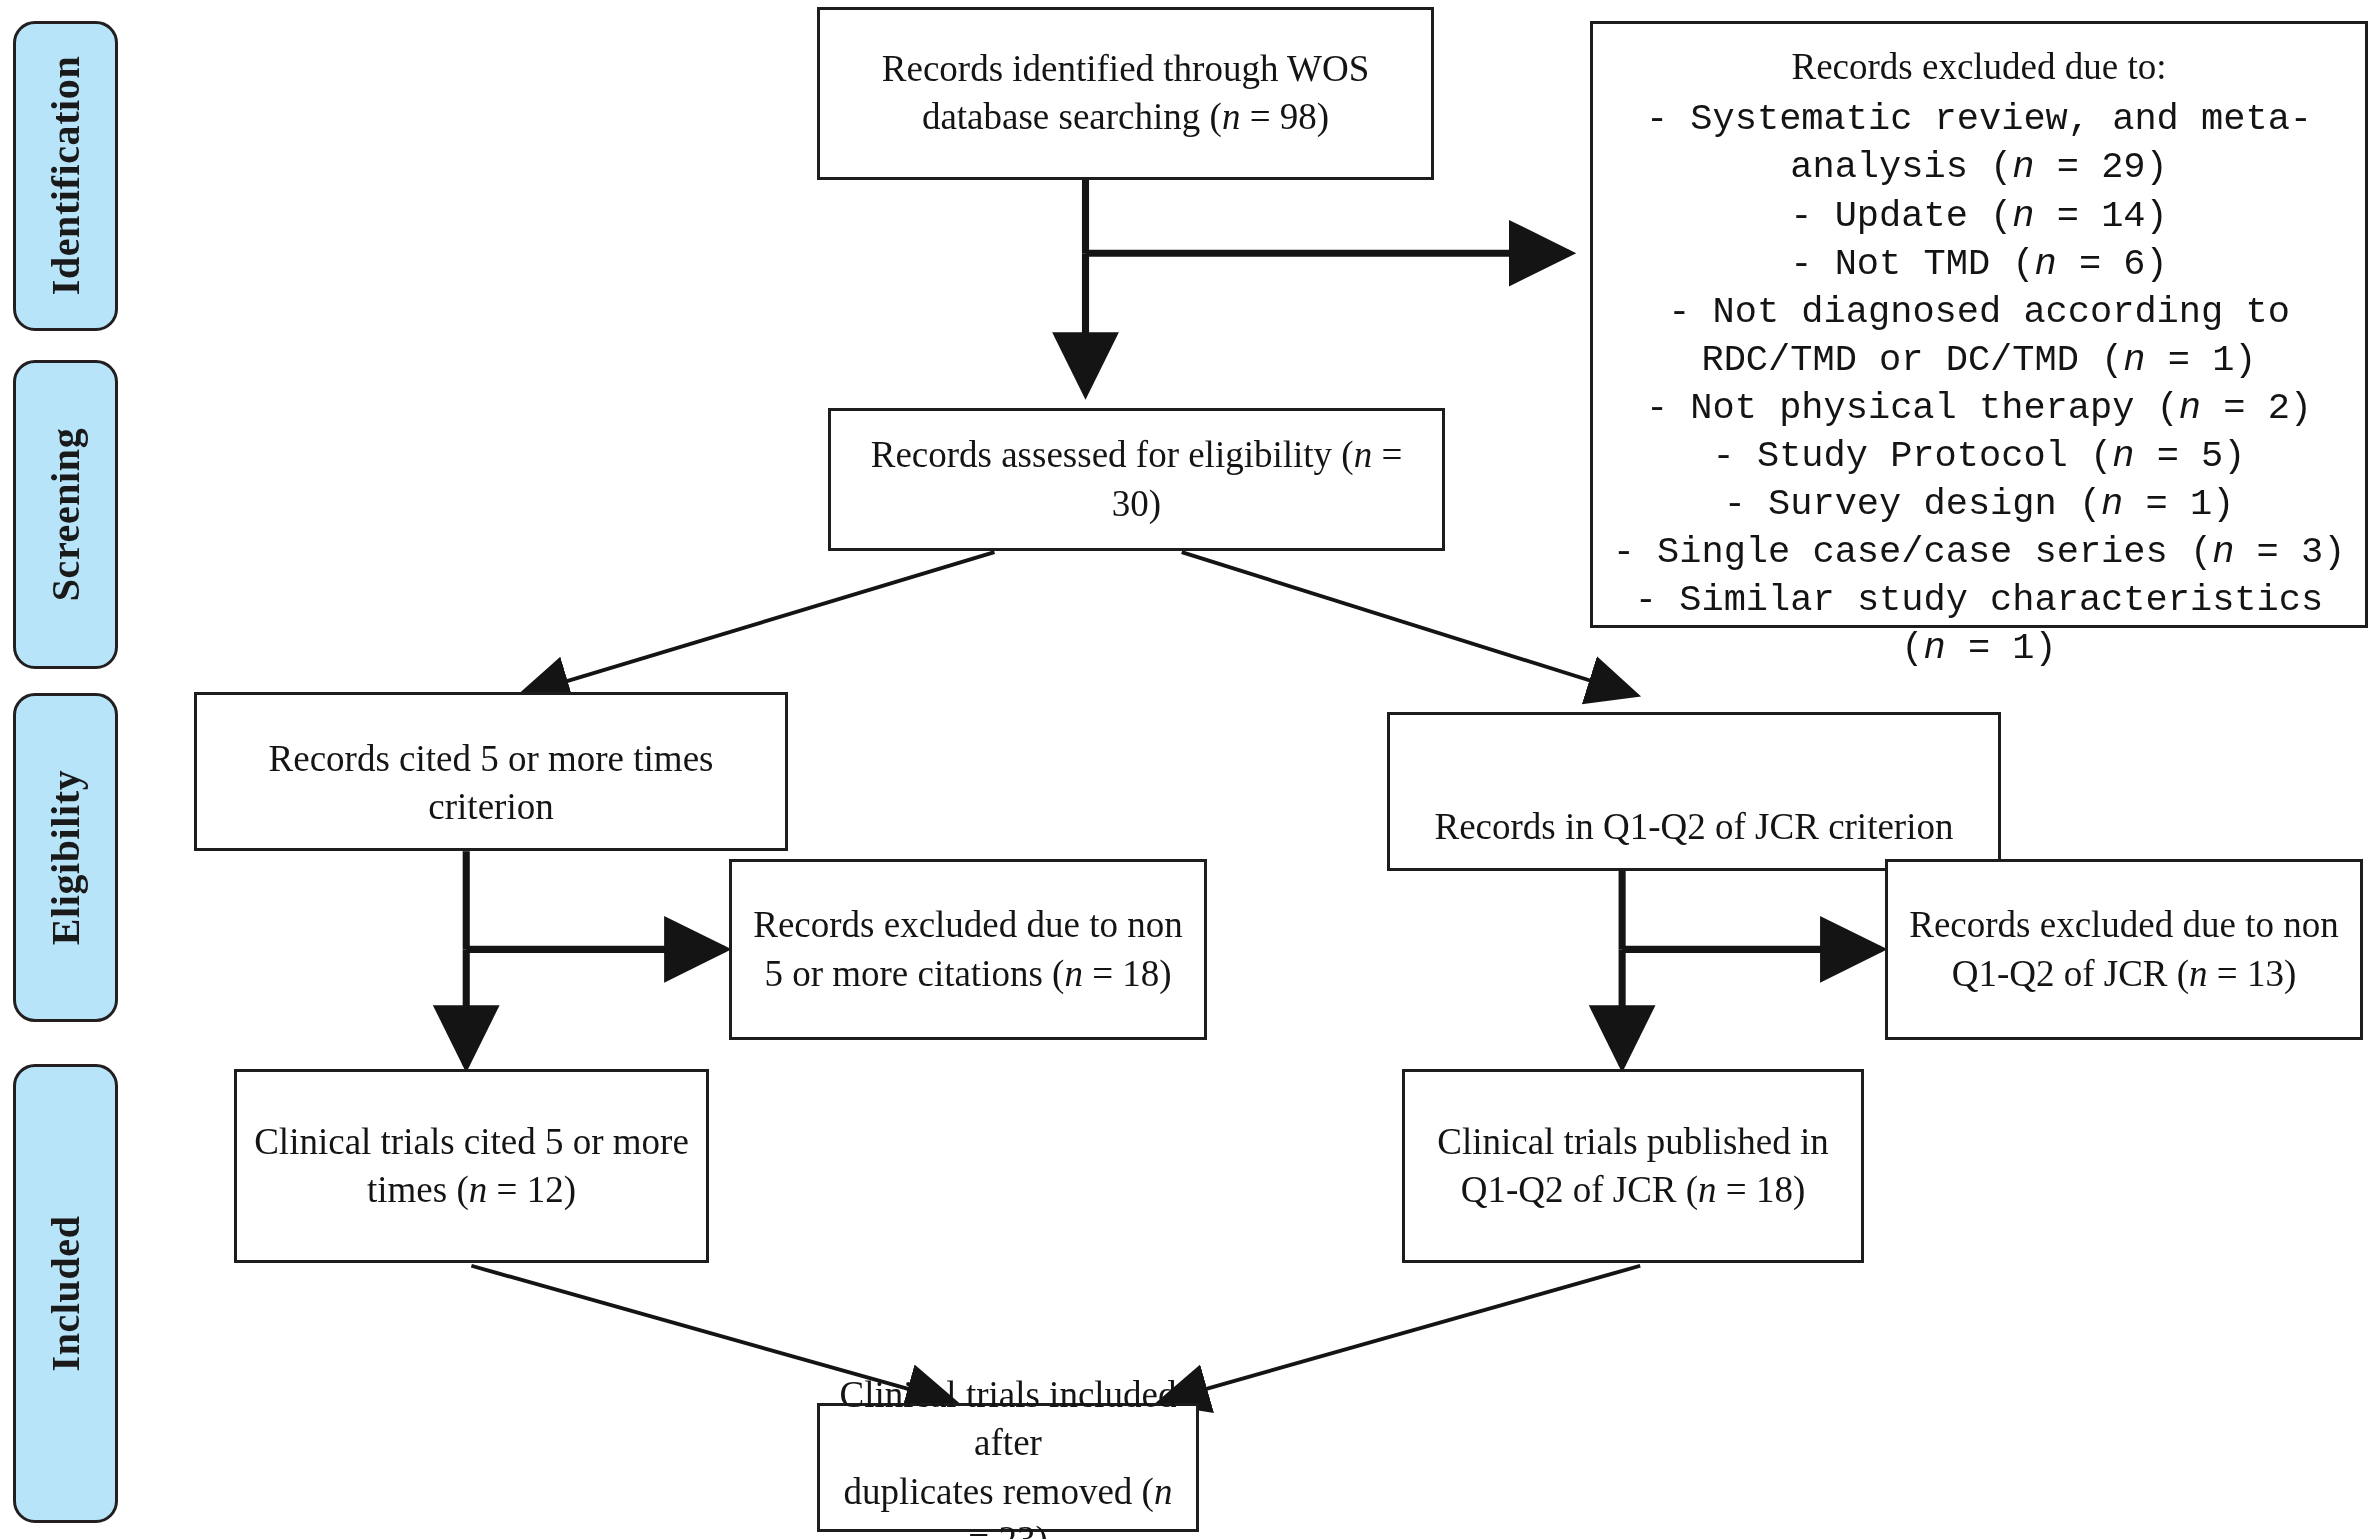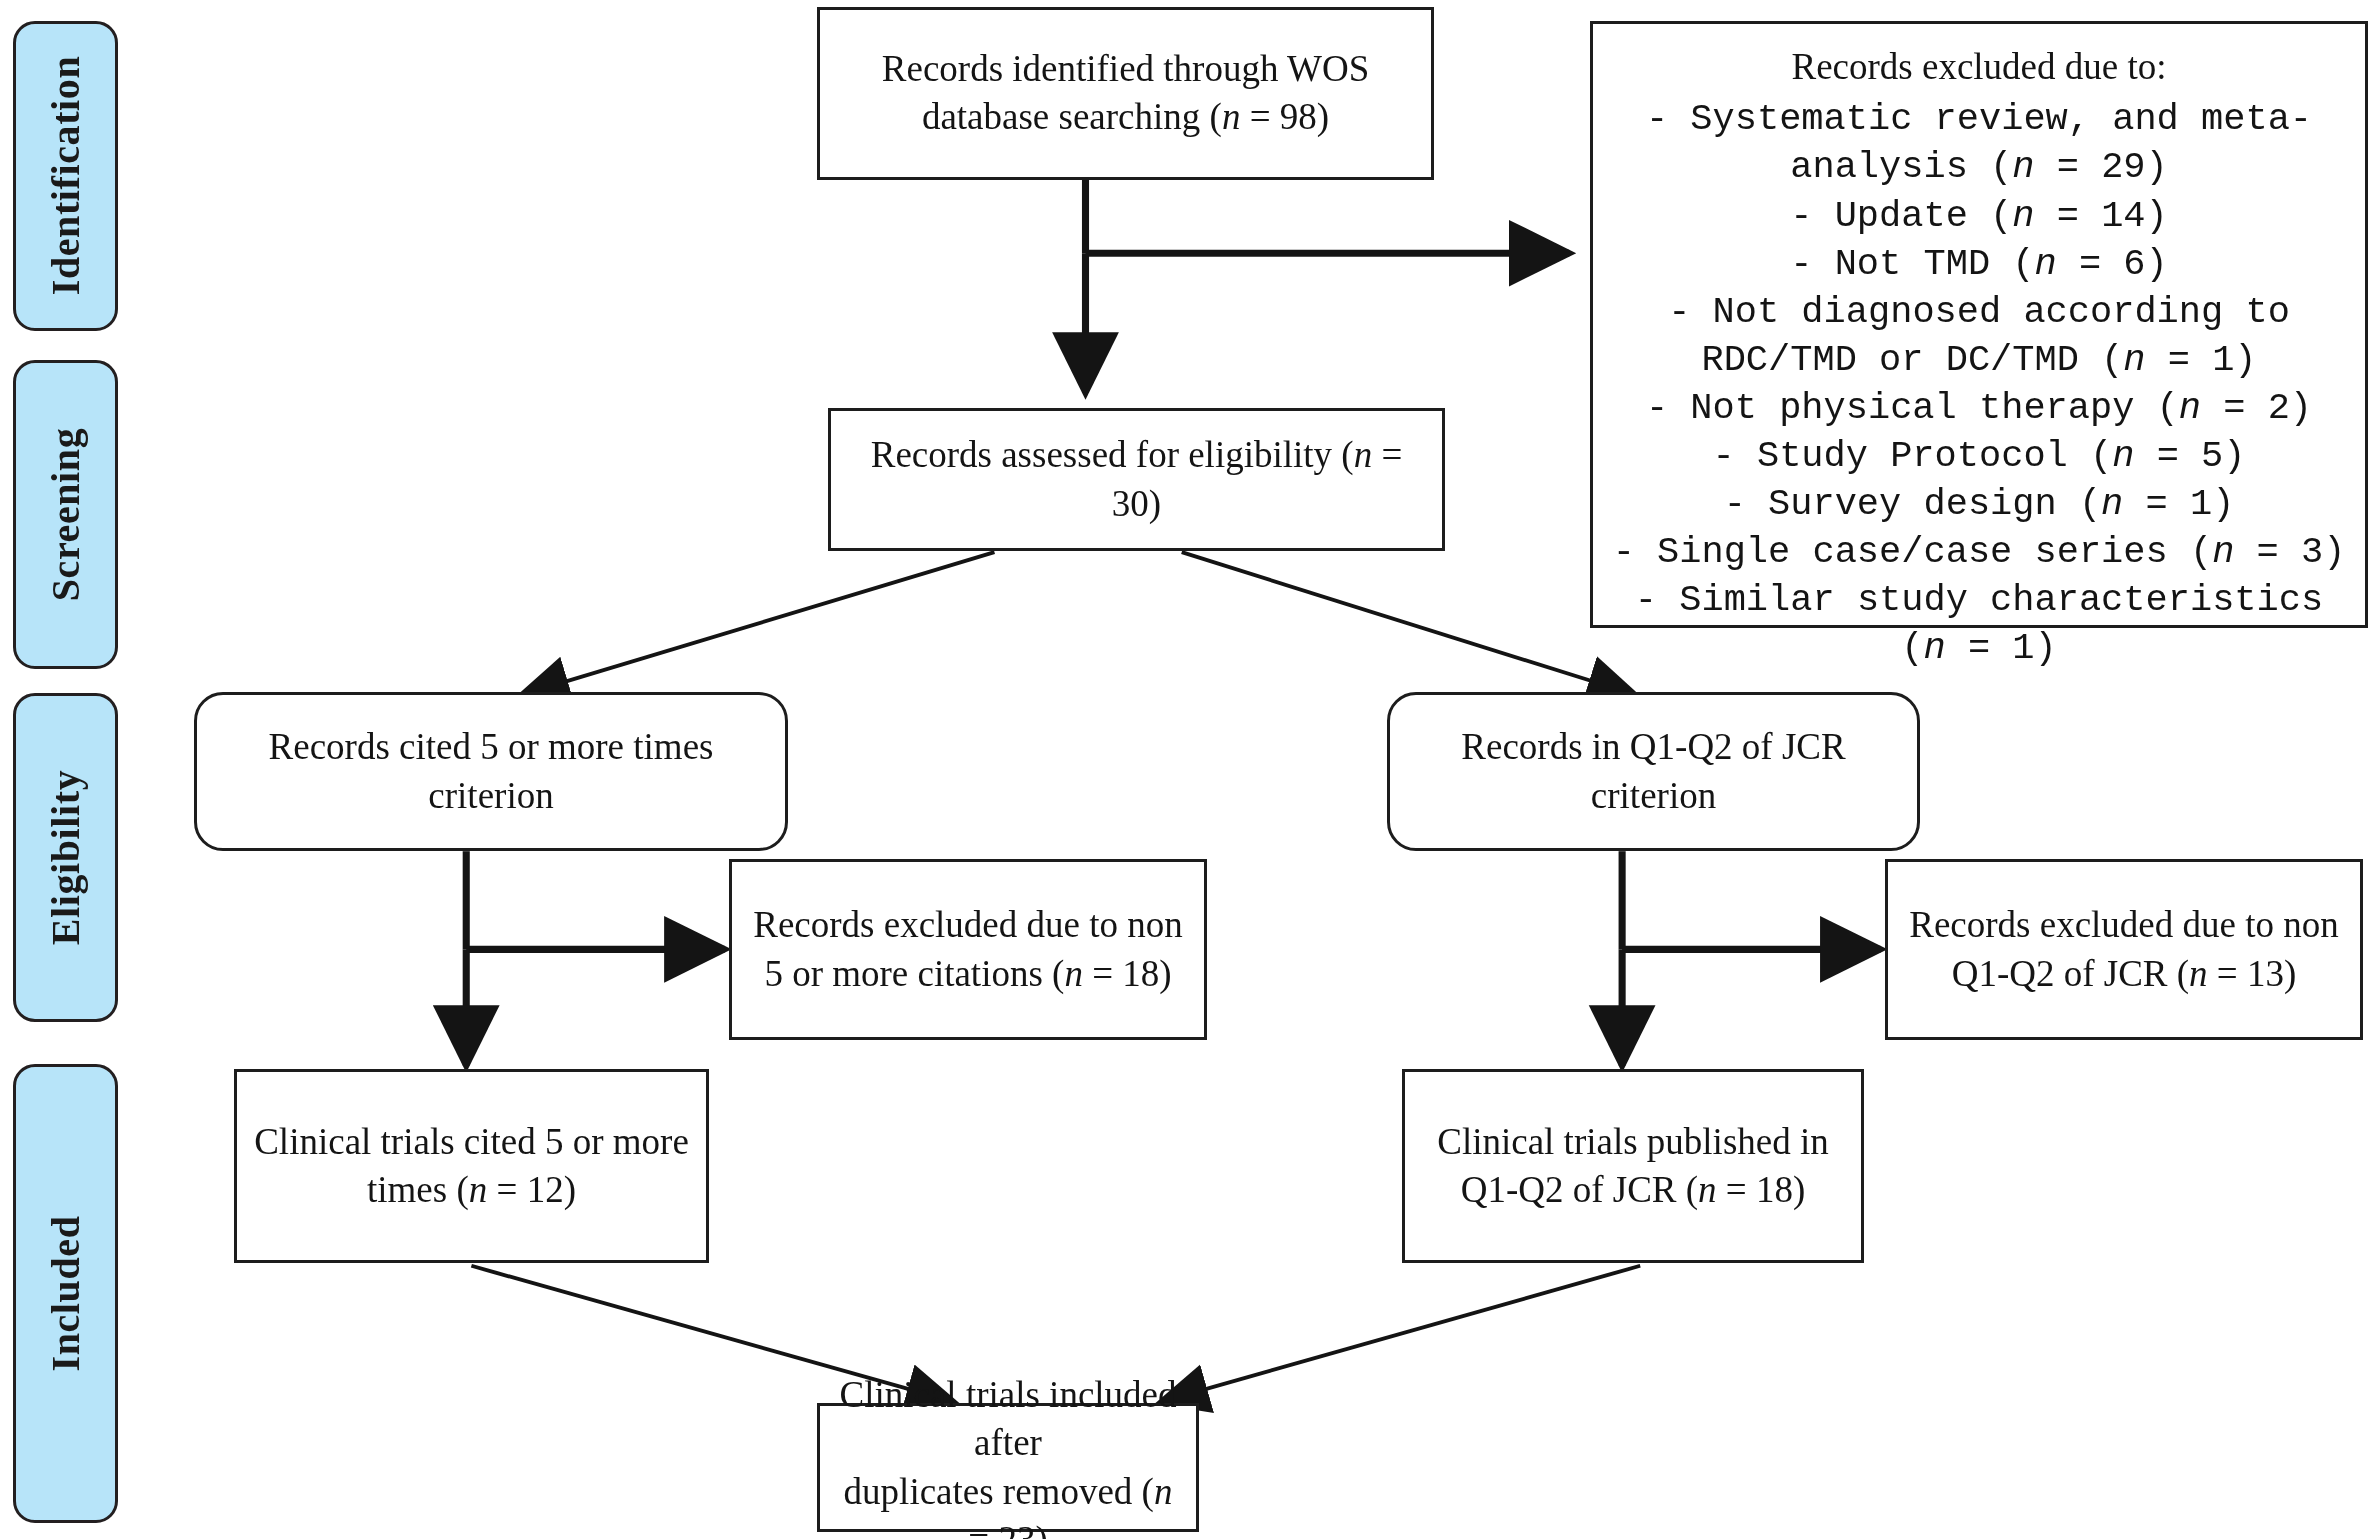--- a/index.html
+++ b/index.html
@@ -54,21 +54,21 @@
     justify-content: center;
     padding: 17px 12px;
   }
   .flow-box .box-text {
     font-size: 37px;
     line-height: 1.30;
     color: #141414;
     text-align: center;
     width: 100%;
   }
-  .flow-box.align-top   { align-items: center; border-radius: 29px; }
+  .flow-box.align-top   { align-items: flex-end; }
   .flow-box.align-mid   { align-items: center; }
   .flow-box.excl-list   { align-items: flex-start; padding: 19.4px 17px; }
   .excl-list .box-text { text-align: left; }
   .excl-list .excl-title {
     display: block;
     text-align: center;
     margin-bottom: 3.9px;
   }
   .excl-list .excl-item {
     display: block;
@@ -184,21 +184,21 @@
   <div class="flow-box align-mid" style="left:828px; top:408px; width:617px; height:143px;">
     <div class="box-text">
       <span>Records assessed for eligibility (</span><em class="n">n</em><span> = 30)</span>
     </div>
   </div>
 
   <div class="flow-box align-top" style="left:194px; top:692px; width:594px; height:159px;">
     <div class="box-text">Records cited 5 or more times criterion</div>
   </div>
 
-  <div class="flow-box align-top" style="left:1387px; top:692px; width:533px; height:159px;">
+  <div class="flow-box align-top" style="left:1387px; top:712px; width:614px; height:159px;">
     <div class="box-text">Records in Q1-Q2 of JCR criterion</div>
   </div>
 
   <div class="flow-box align-mid" style="left:729px; top:859px; width:478px; height:181px;">
     <div class="box-text">
       <span>Records excluded due to non</span><br>
       <span>5 or more citations (</span><em class="n">n</em><span> = 18)</span>
     </div>
   </div>
 

